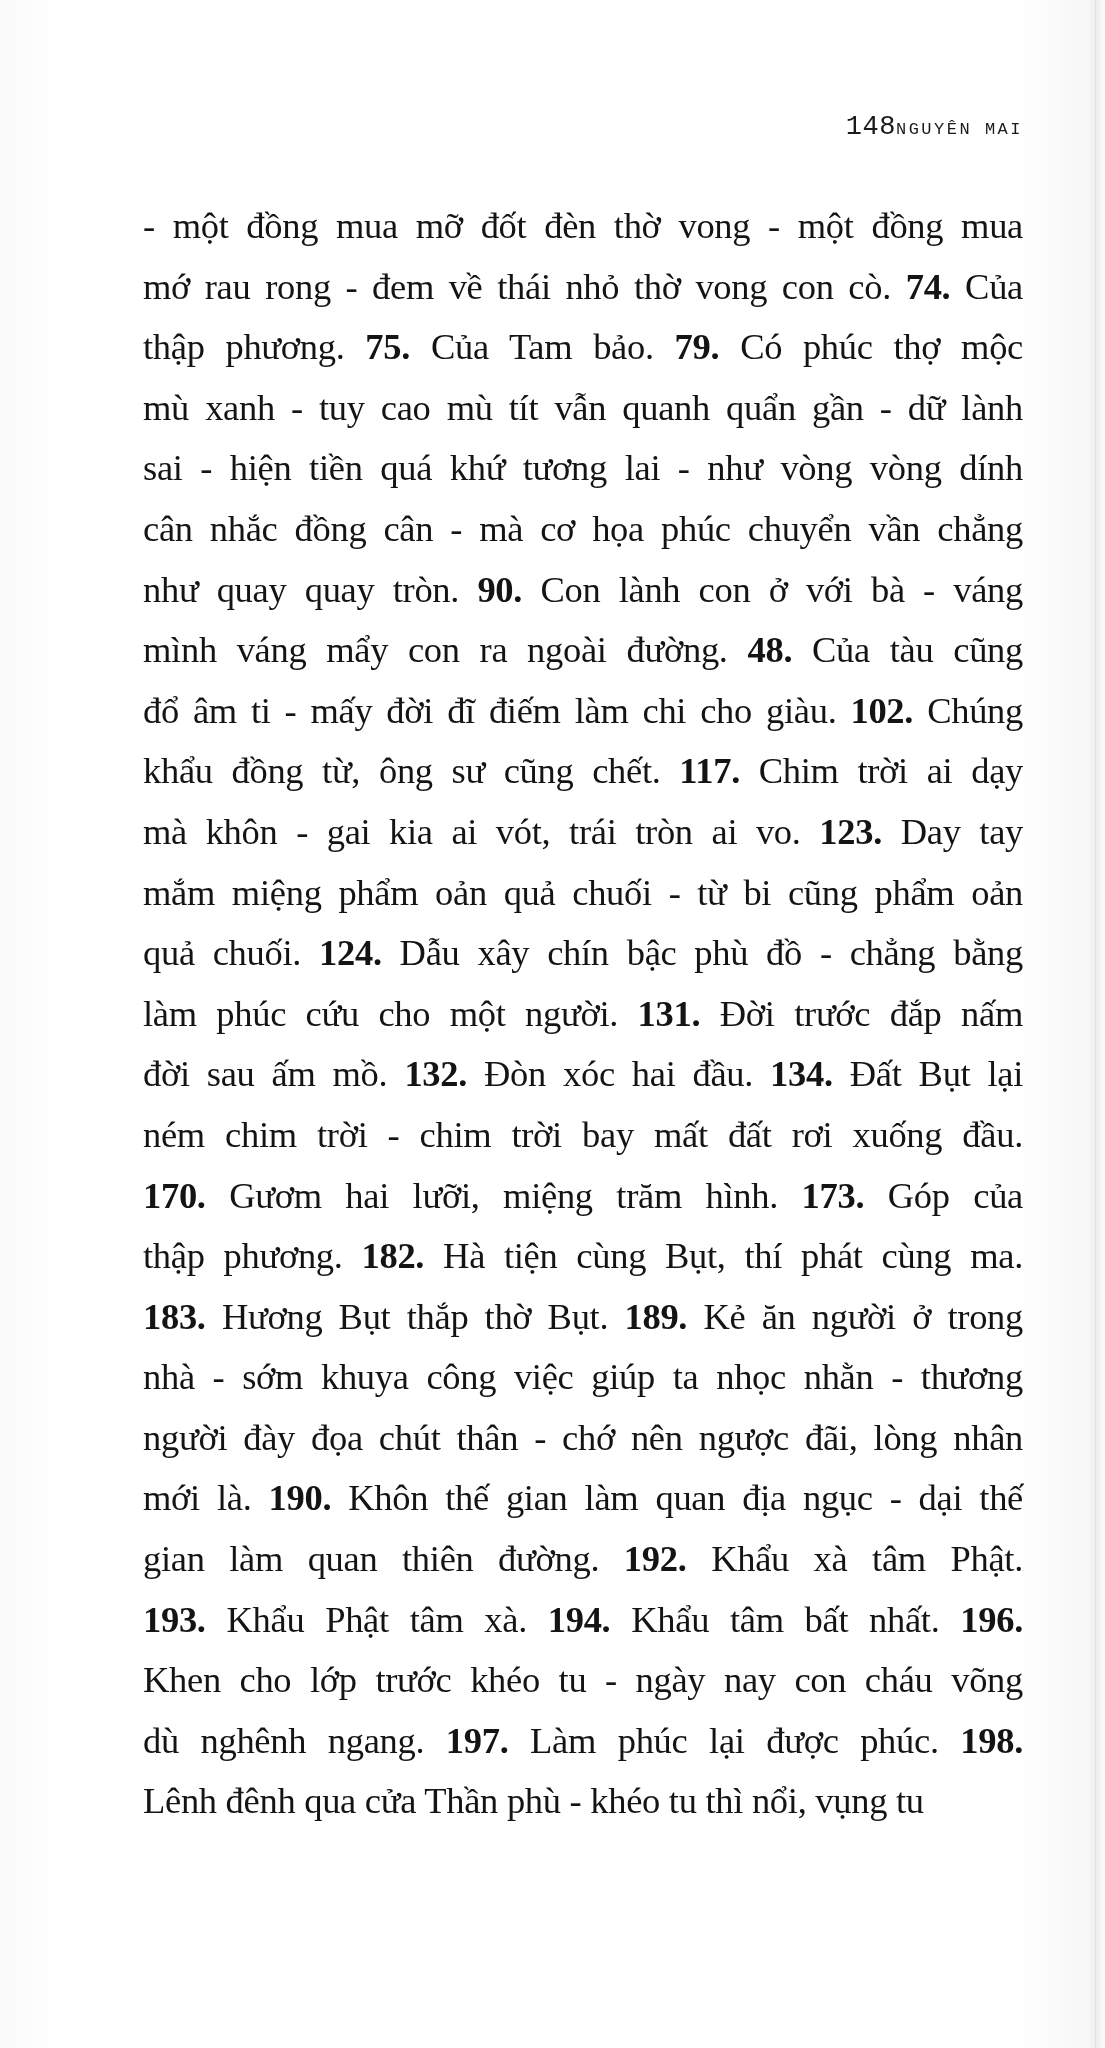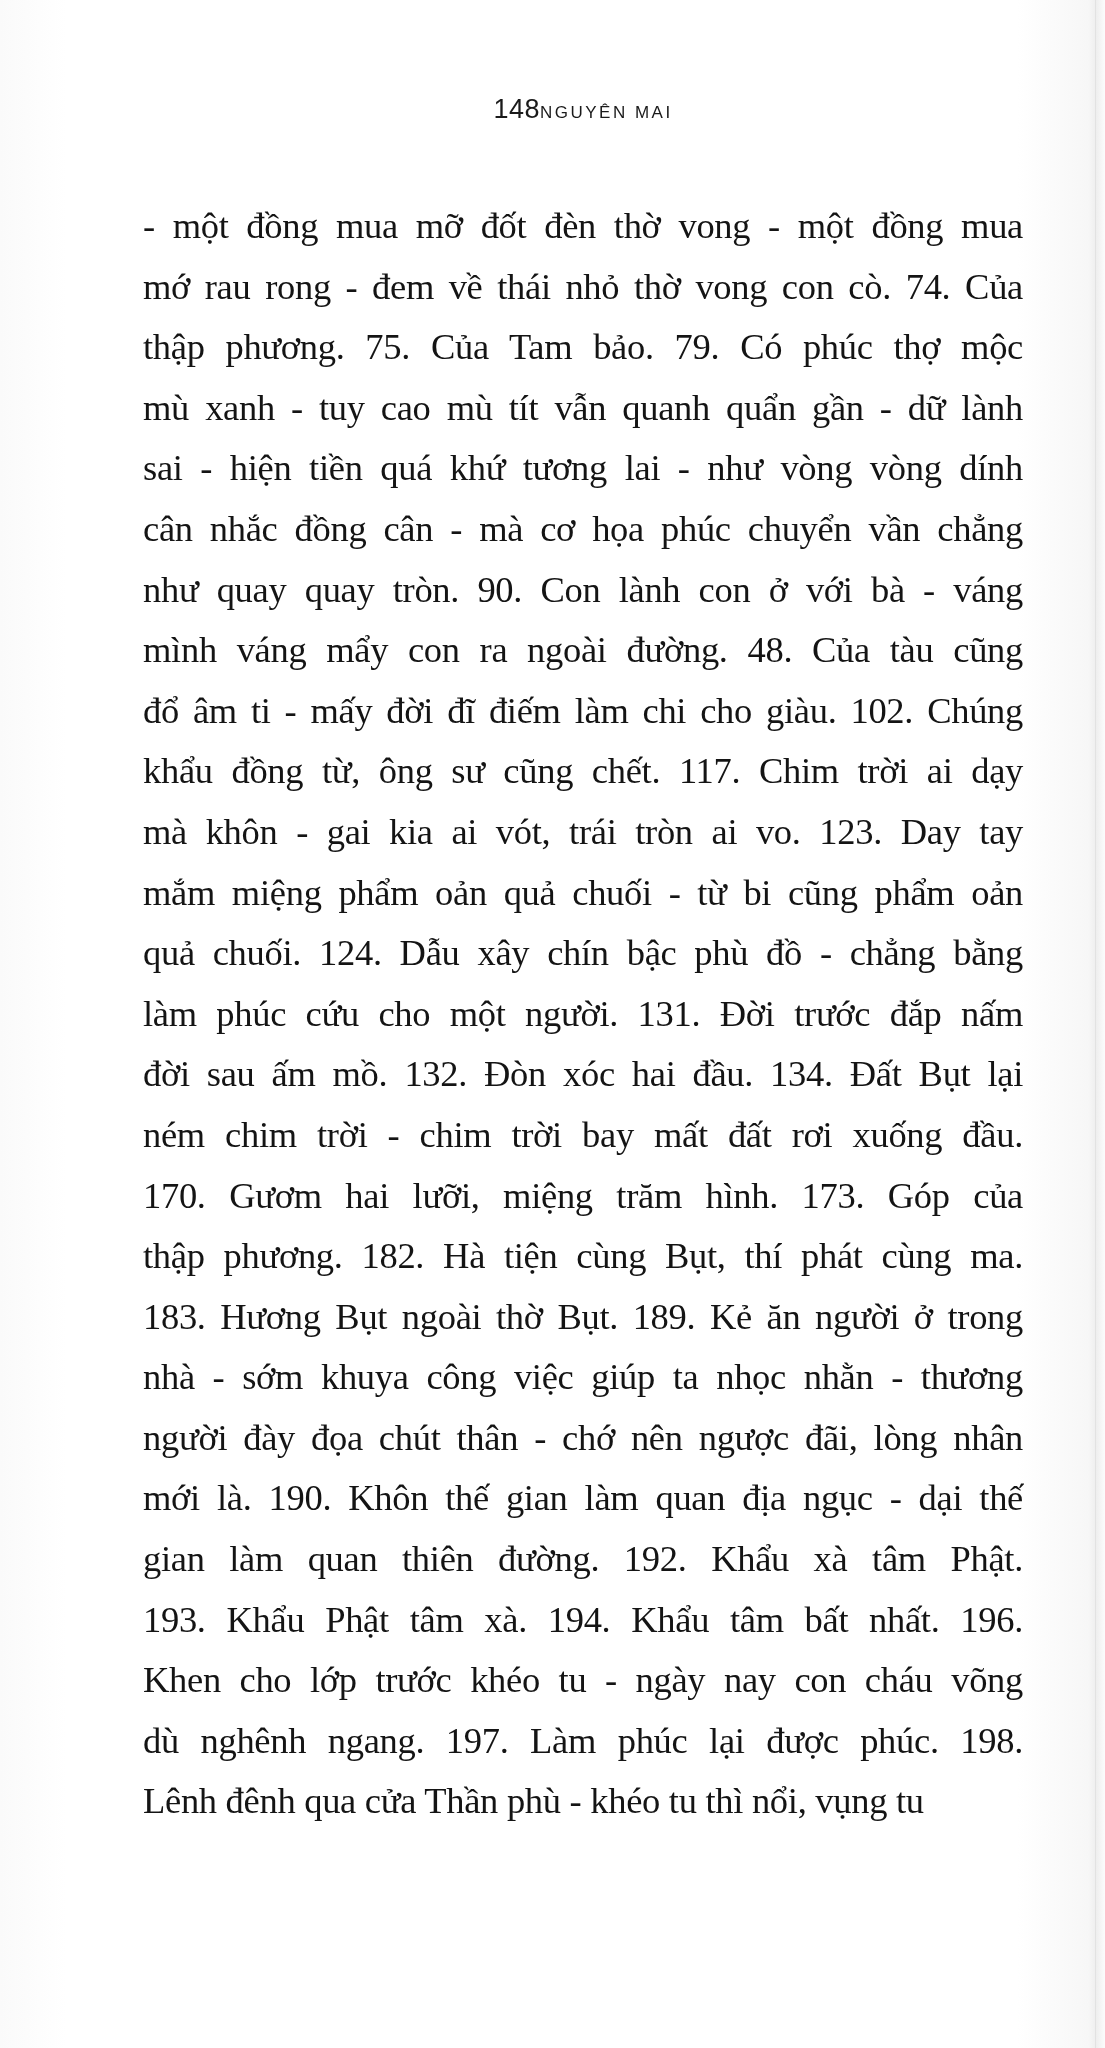--- a/index.html
+++ b/index.html
@@ -23,27 +23,27 @@
     }
     .page-edge {
       position: absolute;
       left: 1095px; top: 0;
       width: 1px; height: 2048px;
       background: #e2e2e2;
     }
     .running-header {
       position: absolute;
       left: 143px;
-      top: 94px;
+      top: 112px;
       width: 880px;
       height: 40px;
       display: flex;
-      justify-content: center;
+      justify-content: flex-end;
       align-items: baseline;
-      font-family: Liberation Sans, sans-serif;
+      font-family: Liberation Mono, monospace;
       color: #1a1a1a;
     }
     .page-number {
       font-size: 27px;
       letter-spacing: 0.5px;
     }
     .running-title {
       font-size: 17px;
       letter-spacing: 2.5px;
     }
@@ -59,21 +59,21 @@
       font-size: 36.5px;
       white-space: nowrap;
       text-align: justify;
       text-align-last: justify;
       letter-spacing: -0.3px;
     }
     .line.last {
       text-align-last: left;
     }
     .num {
-      font-weight: normal;
+      font-weight: bold;
     }
   </style>
 </head>
 <body>
 
 <div class="page">
   <div class="page-edge"></div>
 
   <div class="running-header">
     <span class="page-number">148</span>
@@ -92,21 +92,21 @@
       <div class="line"><span>đổ âm ti - mấy đời đĩ điếm làm chi cho giàu. </span><span class="num">102.</span><span> Chúng</span></div>
       <div class="line"><span>khẩu đồng từ, ông sư cũng chết. </span><span class="num">117.</span><span> Chim trời ai dạy</span></div>
       <div class="line"><span>mà khôn - gai kia ai vót, trái tròn ai vo. </span><span class="num">123.</span><span> Day tay</span></div>
       <div class="line"><span>mắm miệng phẩm oản quả chuối - từ bi cũng phẩm oản</span></div>
       <div class="line"><span>quả chuối. </span><span class="num">124.</span><span> Dẫu xây chín bậc phù đồ - chẳng bằng</span></div>
       <div class="line"><span>làm phúc cứu cho một người. </span><span class="num">131.</span><span> Đời trước đắp nấm</span></div>
       <div class="line"><span>đời sau ấm mồ. </span><span class="num">132.</span><span> Đòn xóc hai đầu. </span><span class="num">134.</span><span> Đất Bụt lại</span></div>
       <div class="line"><span>ném chim trời - chim trời bay mất đất rơi xuống đầu.</span></div>
       <div class="line"><span class="num">170.</span><span> Gươm hai lưỡi, miệng trăm hình. </span><span class="num">173.</span><span> Góp của</span></div>
       <div class="line"><span>thập phương. </span><span class="num">182.</span><span> Hà tiện cùng Bụt, thí phát cùng ma.</span></div>
-      <div class="line"><span class="num">183.</span><span> Hương Bụt ngoài thờ Bụt. </span><span class="num">189.</span><span> Kẻ ăn người ở trong</span></div>
+      <div class="line"><span class="num">183.</span><span> Hương Bụt thắp thờ Bụt. </span><span class="num">189.</span><span> Kẻ ăn người ở trong</span></div>
       <div class="line"><span>nhà - sớm khuya công việc giúp ta nhọc nhằn - thương</span></div>
       <div class="line"><span>người đày đọa chút thân - chớ nên ngược đãi, lòng nhân</span></div>
       <div class="line"><span>mới là. </span><span class="num">190.</span><span> Khôn thế gian làm quan địa ngục - dại thế</span></div>
       <div class="line"><span>gian làm quan thiên đường. </span><span class="num">192.</span><span> Khẩu xà tâm Phật.</span></div>
       <div class="line"><span class="num">193.</span><span> Khẩu Phật tâm xà. </span><span class="num">194.</span><span> Khẩu tâm bất nhất. </span><span class="num">196.</span></div>
       <div class="line"><span>Khen cho lớp trước khéo tu - ngày nay con cháu võng</span></div>
       <div class="line"><span>dù nghênh ngang. </span><span class="num">197.</span><span> Làm phúc lại được phúc. </span><span class="num">198.</span></div>
       <div class="line last"><span>Lênh đênh qua cửa Thần phù - khéo tu thì nổi, vụng tu</span></div>
     </div>
 </div>

